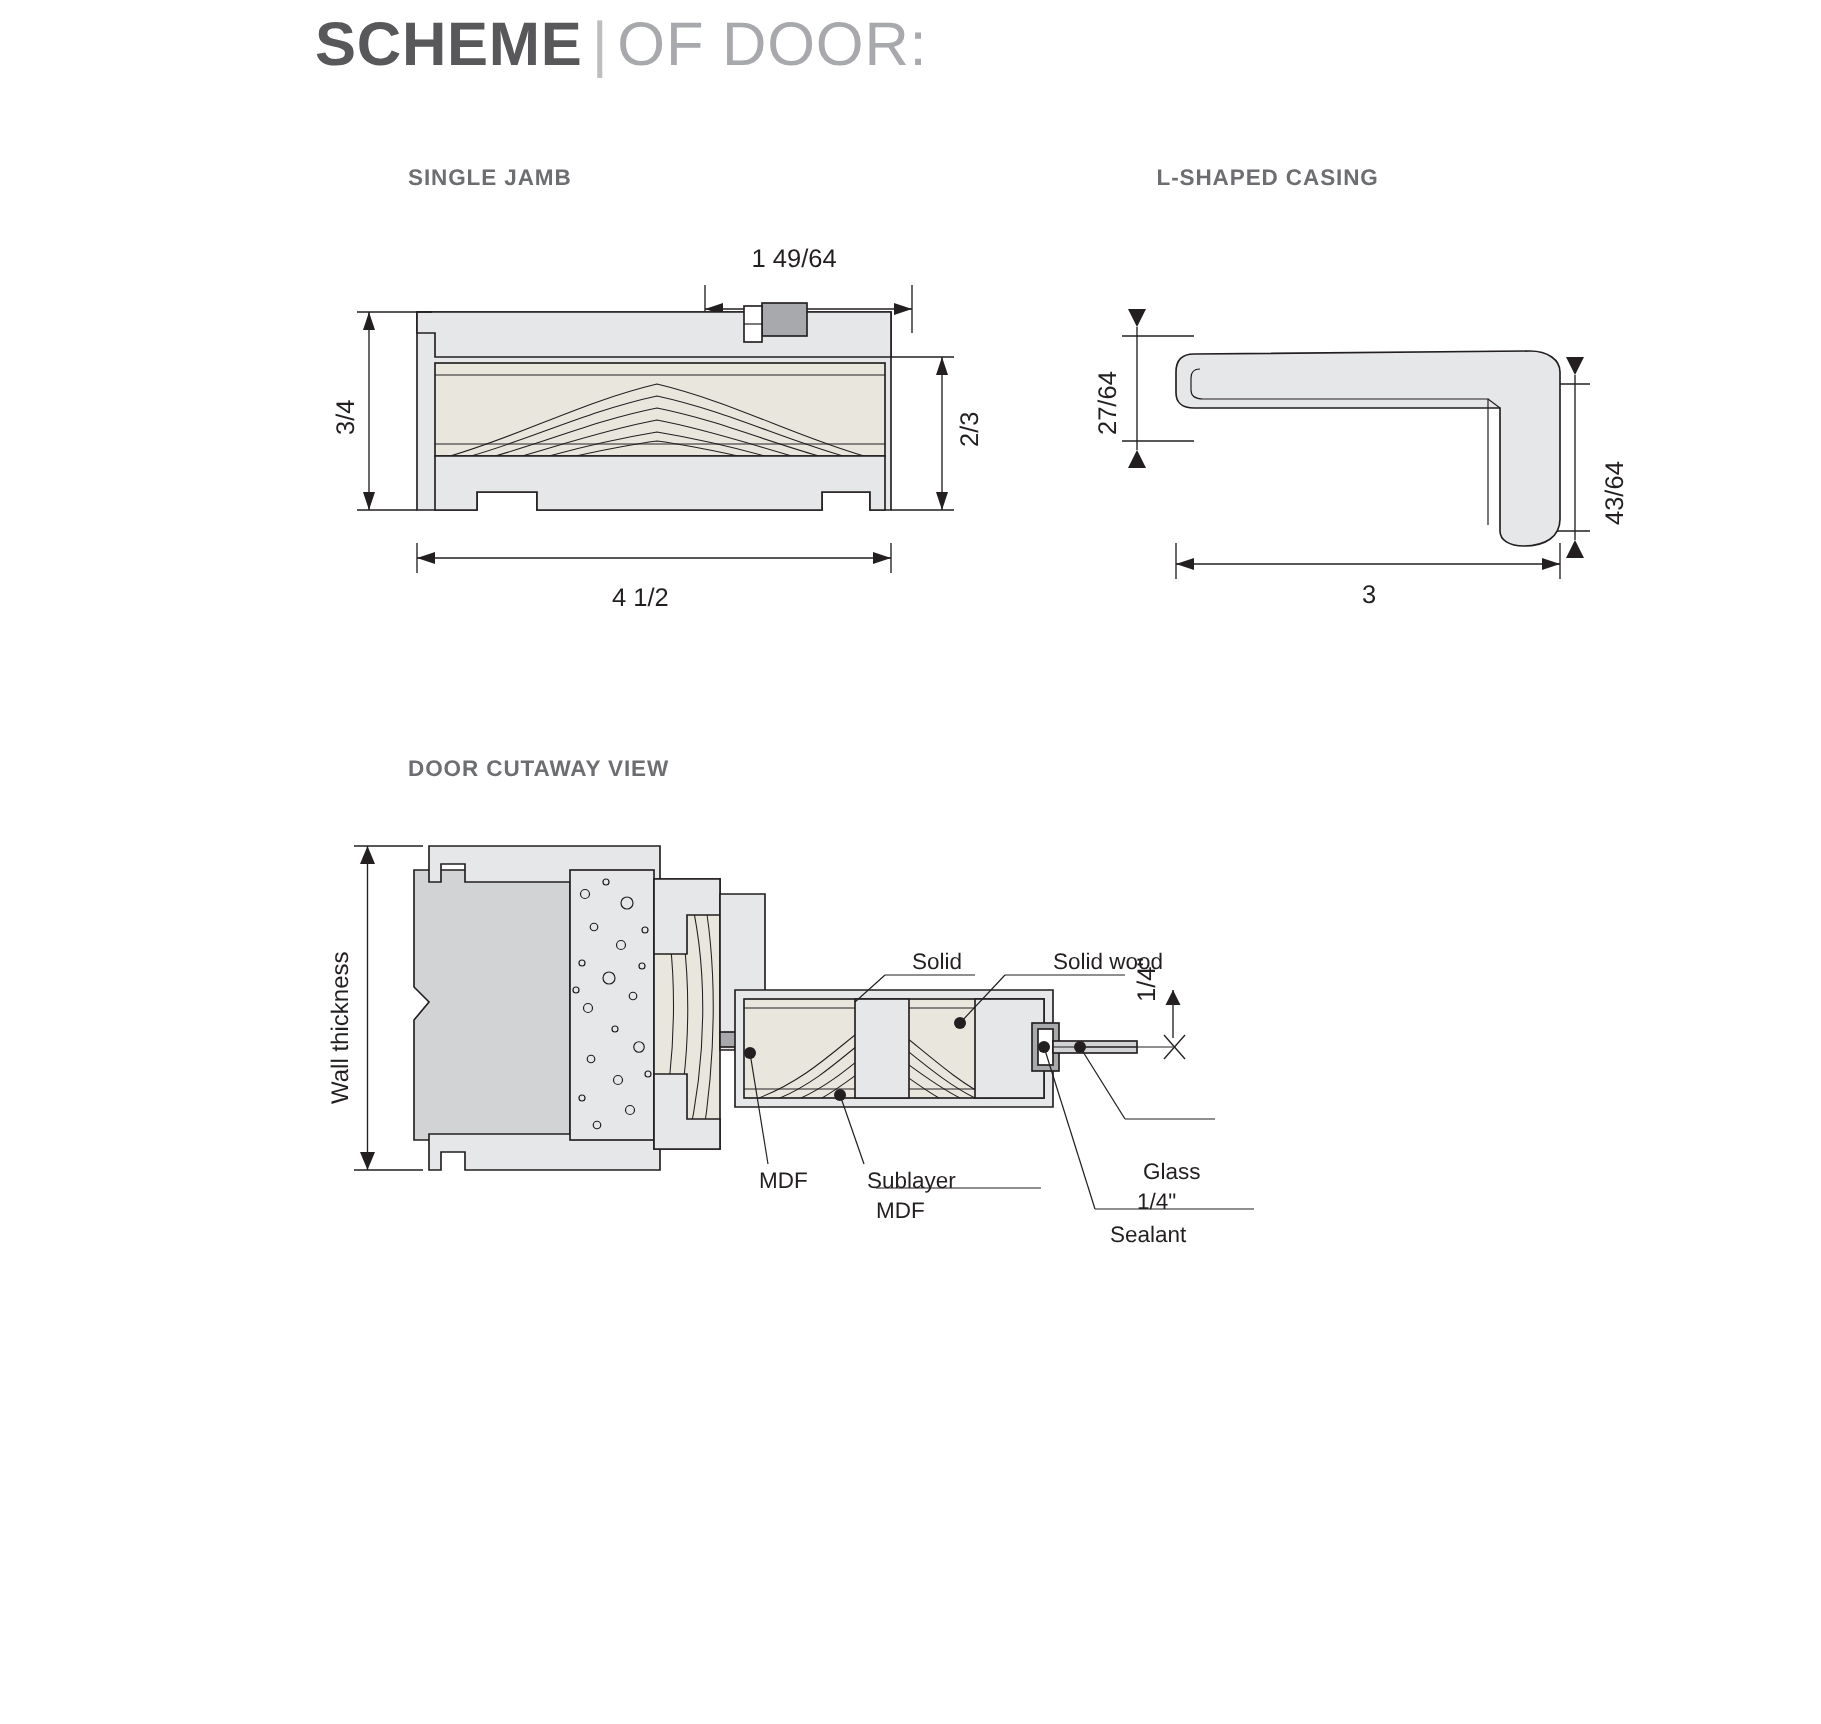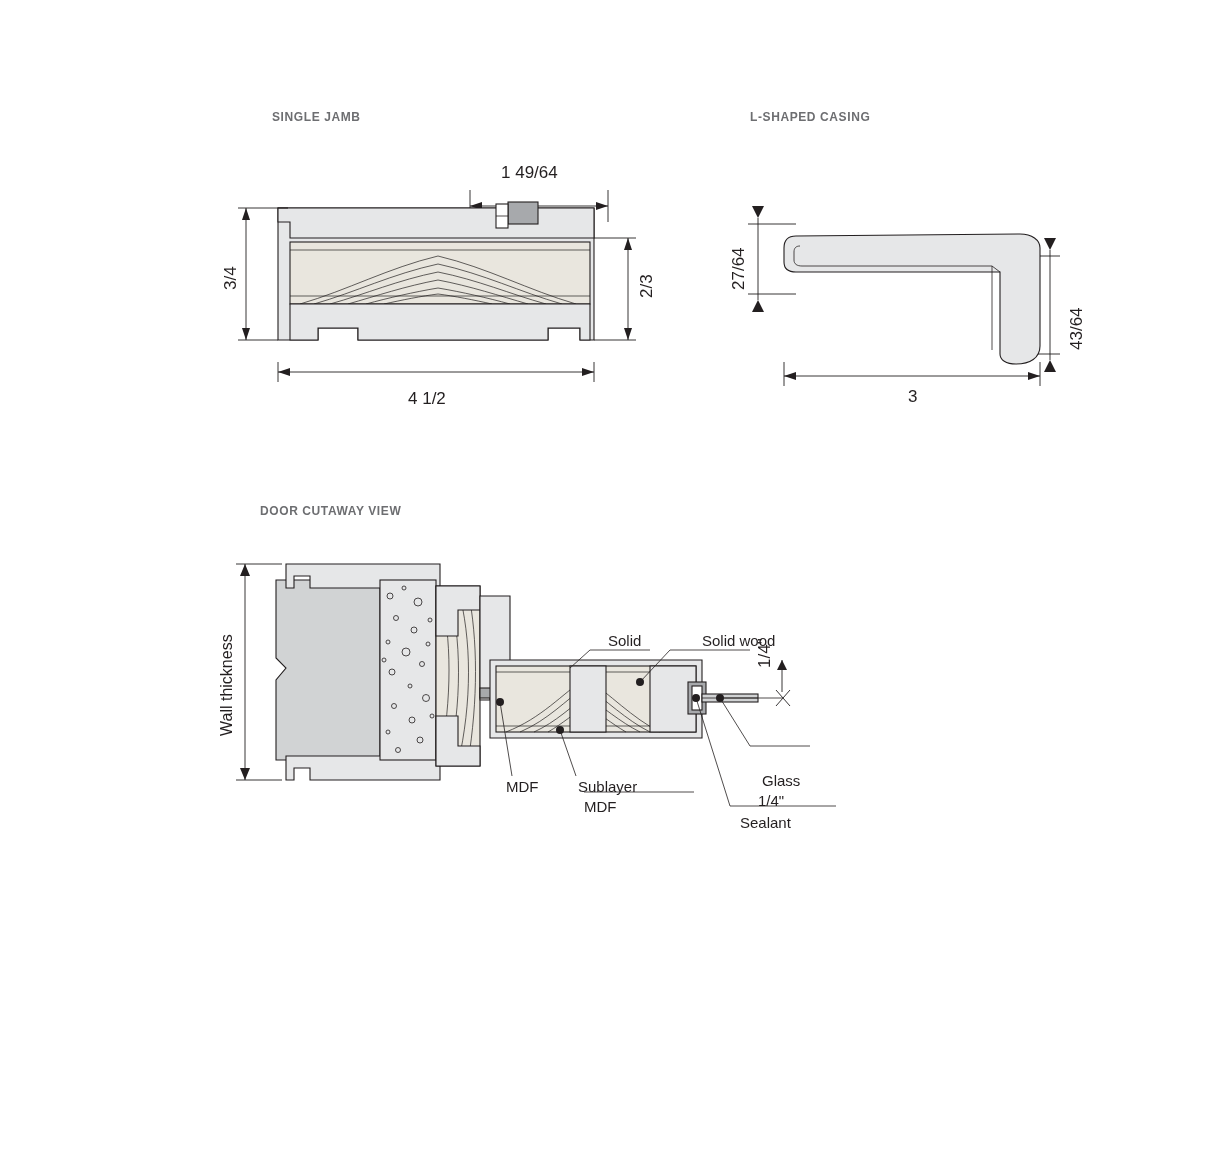--- a/index.html
+++ b/index.html
@@ -39,29 +39,29 @@
     padding: 0 6px;
   }
   .title .light {
     color: #a7a9ac;
     font-weight: normal;
   }
 
   
   .section-heading {
     position: absolute;
-    font-size: 12px;
+    font-size: 15px;
     font-weight: bold;
     letter-spacing: 0.6px;
     color: #6d6e71;
     white-space: nowrap;
   }
   #heading-jamb   { left: 272px; top: 110px; }
-  #heading-casing { left: 750px; top: 110px; }
-  #heading-cutaway{ left: 260px; top: 504px; }
+  #heading-casing { left: 771px; top: 110px; }
+  #heading-cutaway{ left: 272px; top: 504px; }
 
   
   svg { display: block; }
   .dwg { position: absolute; }
   #dwg-jamb    { left: 208px; top: 150px; }
   #dwg-casing  { left: 700px; top: 190px; }
   #dwg-cutaway { left: 190px; top: 540px; }
 
   
   .ln       { stroke: #231f20; stroke-width: 1.1; fill: none; }
@@ -89,20 +89,23 @@
     font-family: "Liberation Sans", sans-serif;
     font-size: 16px;
     fill: #231f20;
   }
 </style>
 </head>
 <body>
 
 <div class="page">
 
+  <div class="title">
+    <span class="strong">SCHEME</span><span class="sep">|</span><span class="light">OF DOOR:</span>
+  </div>
 
   <div class="section-heading" id="heading-jamb">SINGLE  JAMB</div>
   <div class="section-heading" id="heading-casing">L-SHAPED CASING</div>
   <div class="section-heading" id="heading-cutaway">DOOR CUTAWAY VIEW</div>
 
   <div class="dwg" id="dwg-jamb">
     <svg width="460" height="280" viewBox="0 0 460 280">
 
       <g>
         <line class="dim" x1="262" y1="40" x2="262" y2="72"></line>

